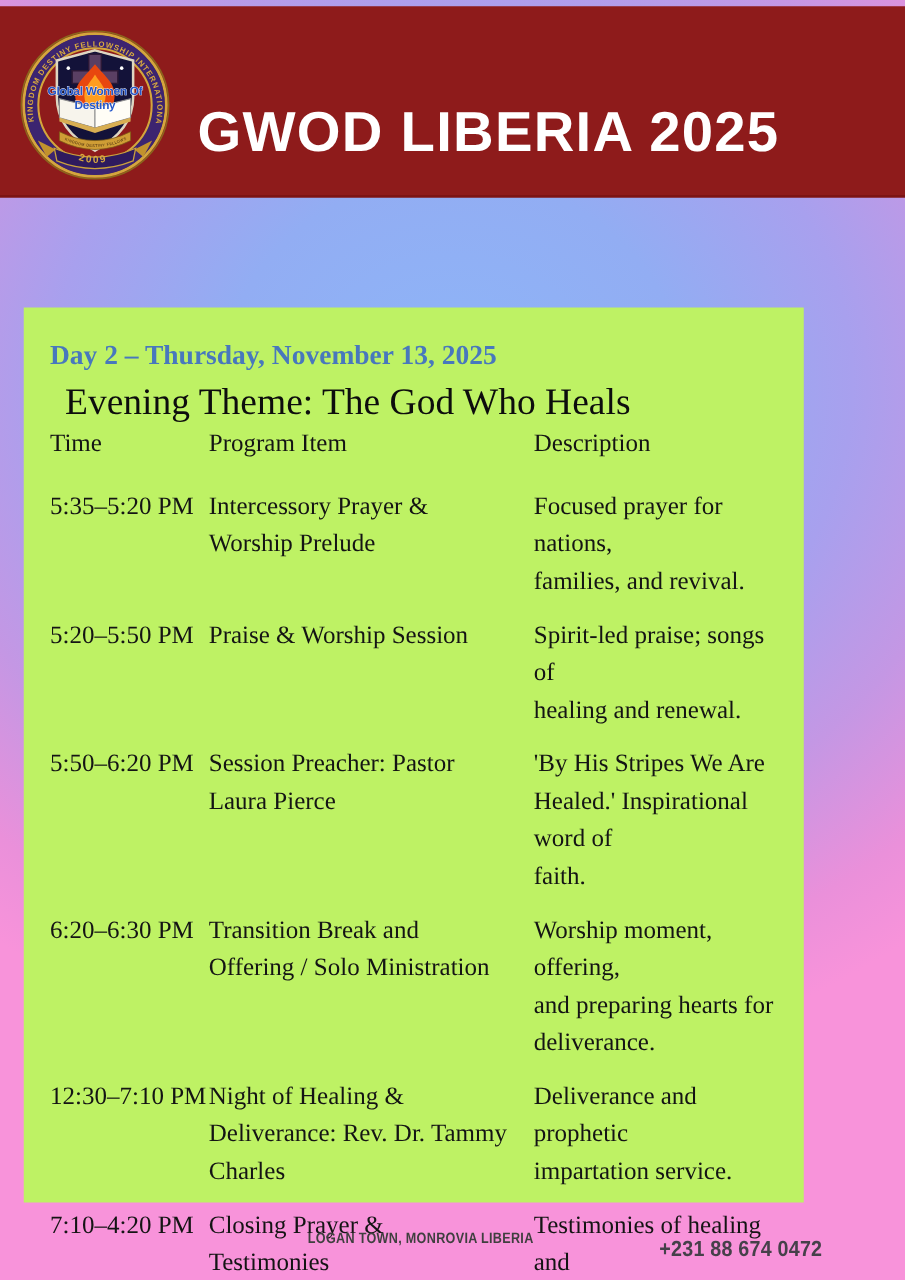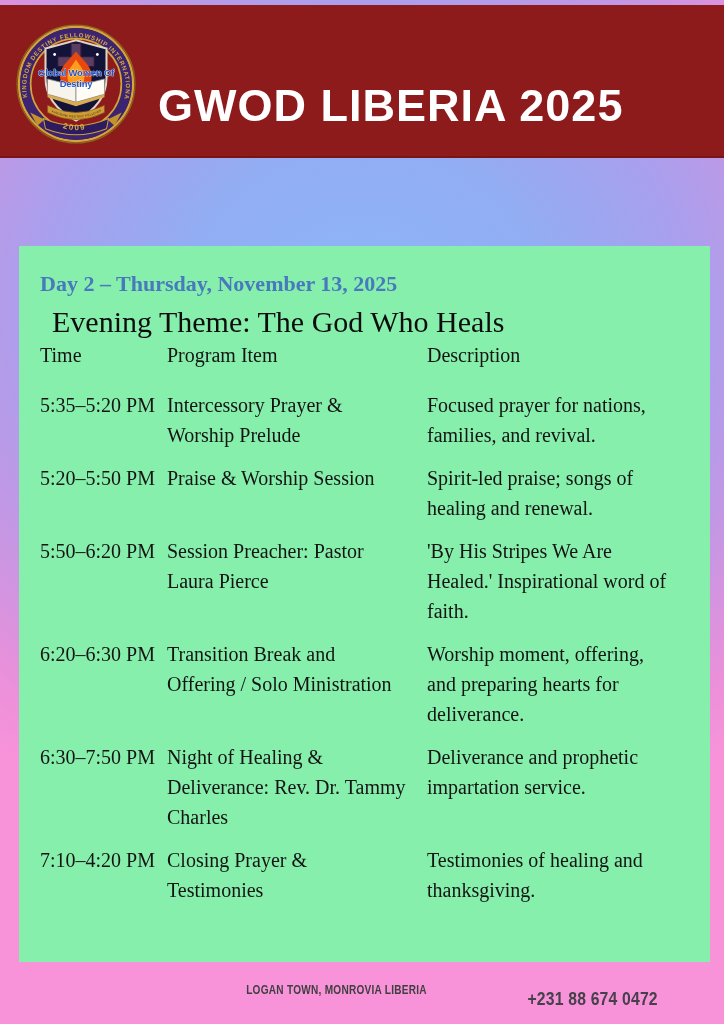--- a/index.html
+++ b/index.html
@@ -13,22 +13,22 @@
     position:absolute; top:5px; left:0; width:724px; height:153px;
     background:#8e1b1b; border-bottom:2px solid #7c1414; box-sizing:border-box;
   }
   .logo { position:absolute; top:18px; left:15px; width:122px; height:122px; }
   .header-title {
     position:absolute; top:78px; left:158px; margin:0;
     font-family:"Liberation Sans","DejaVu Sans",sans-serif;
     font-weight:bold; font-size:45px; line-height:1; letter-spacing:1px; color:#ffffff;
   }
   .card {
-    position:absolute; left:19px; top:246px; width:691px; height:716px;
-    background:#86efac; box-sizing:border-box; padding:24px 18px 0 21px;
+    position:absolute; left:19px; top:246px; width:624px; height:716px;
+    background:#bef264; box-sizing:border-box; padding:24px 18px 0 21px;
   }
   .day-heading { margin:0; color:#4878bd; font-weight:bold; font-size:22px; line-height:28px; }
   .theme-title { margin:6px 12px 0; color:#0d0d0d; font-weight:normal; font-size:30px; line-height:36px; }
   .schedule { font-size:20px; line-height:30px; color:#141414; }
   .srow { display:grid; grid-template-columns:127px 260px 1fr; align-items:start; }
   .srow.head { margin-bottom:20px; }
   .srow.body-row { margin-bottom:13px; }
   .cell-time { white-space:nowrap; }
   .cell-item, .cell-desc { white-space:pre-line; }
   .footer-location {
@@ -124,21 +124,21 @@
   <div class="srow body-row">
     <div class="cell-time">6:20–6:30 PM</div>
     <div class="cell-item">Transition Break and
 Offering / Solo Ministration</div>
     <div class="cell-desc">Worship moment, offering,
 and preparing hearts for
 deliverance.</div>
   </div>
 
   <div class="srow body-row">
-    <div class="cell-time">6:30–7:50 PM</div>
+    <div class="cell-time">12:30–7:10 PM</div>
     <div class="cell-item">Night of Healing &amp;
 Deliverance: Rev. Dr. Tammy
 Charles</div>
     <div class="cell-desc">Deliverance and prophetic
 impartation service.</div>
   </div>
 
   <div class="srow body-row">
     <div class="cell-time">7:10–4:20 PM</div>
     <div class="cell-item">Closing Prayer &amp;

